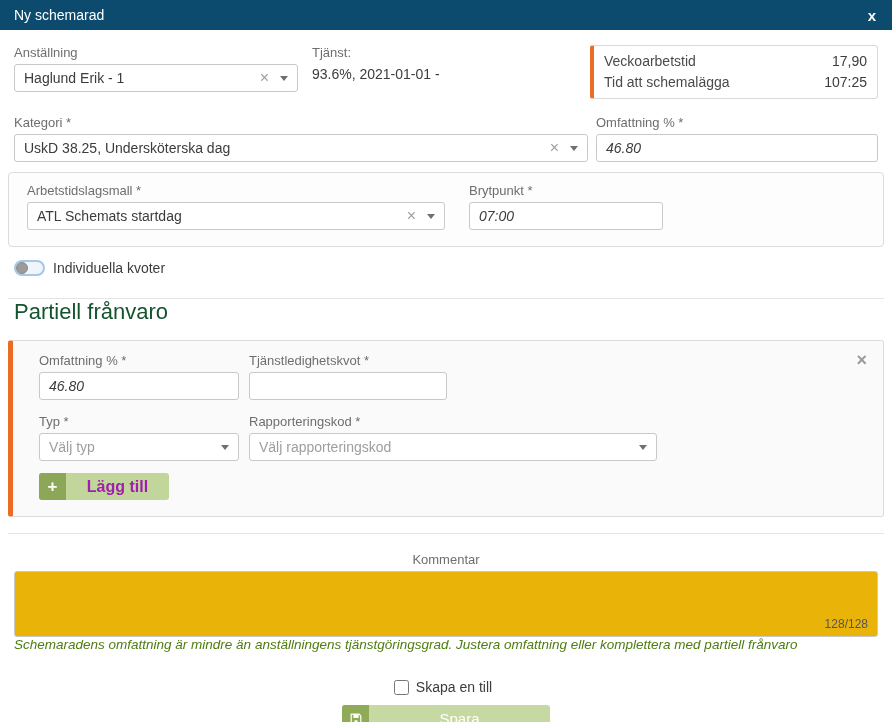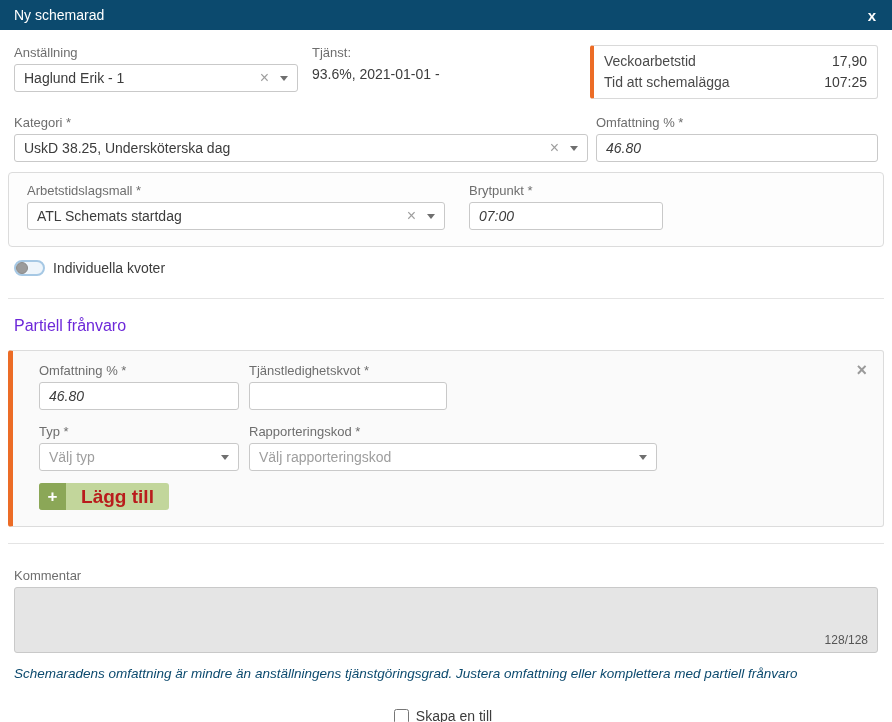--- a/index.html
+++ b/index.html
@@ -79,21 +79,21 @@
   }
   .toggle .thumb {
     position: absolute; left: 0px; top: 0px; width: 12px; height: 12px;
     border-radius: 50%; background: #9b9b9b; border: 1px solid #8a8a8a;
   }
   .toggle-row .tlabel { margin-left: 8px; font-size: 14px; color: #3c3c3c; }
 
   .divider { border: none; border-top: 1px solid #e4e4e4; margin: 22px -6px 0; }
   .divider2 { border: none; border-top: 1px solid #e4e4e4; margin: 16px -6px 0; }
 
-  .section-heading { margin-top: 18px; font-size: 16px; color: #6d28d9; font-weight: normal; }
+  .section-heading { margin-top: 0; font-size: 22px; color: #14532d; font-weight: normal; }
 
   
   .card {
     margin: 15px -6px 0; border: 1px solid #dcdcdc; border-left: 5px solid #EC6C26;
     border-radius: 3px; background: #fafafa; padding: 12px 16px 16px 26px;
     position: relative;
   }
   .card .card-close {
     position: absolute; top: 10px; right: 16px; color: #9a9a9a;
     font-size: 18px; font-weight: bold; line-height: 1; cursor: pointer;
@@ -108,40 +108,40 @@
     margin-top: 12px; display: inline-flex; width: 130px; height: 27px;
     border-radius: 3px; overflow: hidden; cursor: pointer; border: none;
     padding: 0; background: #c2d69b; align-items: stretch;
   }
   .add-btn .plus-cell {
     width: 27px; background: #8BA757; color: #fff; display: flex;
     align-items: center; justify-content: center; font-size: 17px; font-weight: bold;
   }
   .add-btn .add-label {
     flex: 1; display: flex; align-items: center; justify-content: center;
-    color: #b91c1c; font-size: 19px; font-weight: bold;
-  }
-
-  
-  .comment-lbl { margin-top: 24px; }
+    color: #a21caf; font-size: 16px; font-weight: bold;
+  }
+
+  
+  .comment-lbl { margin-top: 18px; text-align: center; }
   .comment-wrap {
     position: relative; height: 66px; border: 1px solid #c9c9c9;
-    border-radius: 3px; background: #e5e5e5;
+    border-radius: 3px; background: #eab308;
   }
   .comment-wrap textarea {
     position: absolute; inset: 0; width: 100%; height: 100%;
     border: none; outline: none; resize: none; background: transparent;
     font-family: "Liberation Sans", sans-serif; font-size: 14px; padding: 8px;
   }
   .char-counter {
     position: absolute; right: 9px; bottom: 5px; font-size: 12px; color: #555;
   }
 
   .warning {
-    margin-top: 13px; font-size: 13.5px; color: #0c4a6e;
+    font-size: 13.5px; color: #4d7c0f;
     font-style: italic;
   }
 
   
   .footer {
     display: flex; align-items: center; justify-content: flex-end;
     margin-top: 27px; gap: 10px; flex-direction: column;
   }
   .chk-group { display: flex; align-items: center; gap: 7px; margin-right: 6px; }
   .chk-group input[type=checkbox] { width: 15px; height: 15px; accent-color: #555; }

